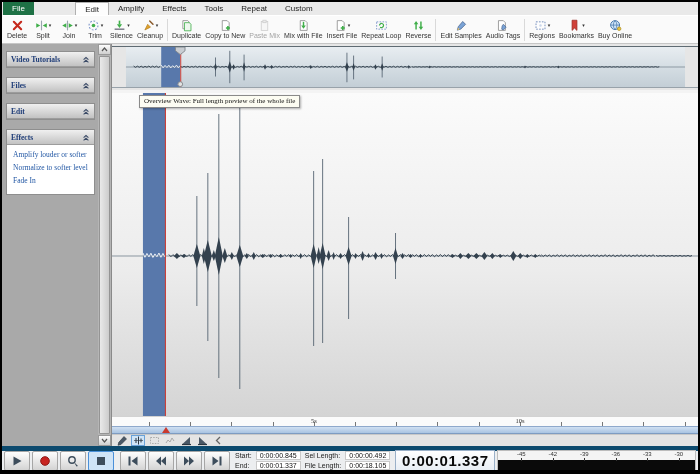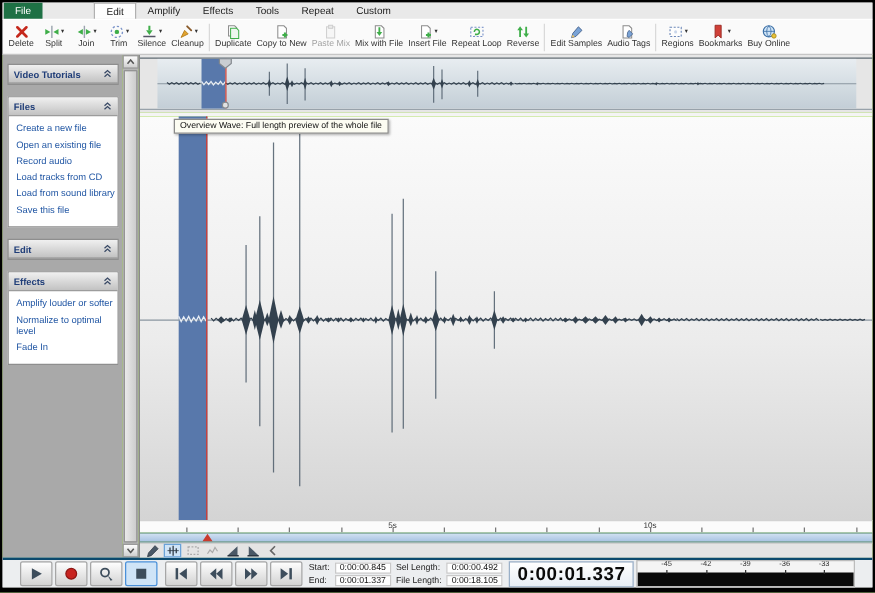--- a/index.html
+++ b/index.html
@@ -21,21 +21,21 @@
     padding:1px 1px 0 2px;flex:none;overflow:hidden;}
   .rgroup{display:flex;align-items:stretch;}
   .rsep{width:1px;background:#d9d9d9;margin:2px 2px;flex:none;}
   .rbtn{display:flex;flex-direction:column;align-items:center;padding:1px 2px 0;min-width:26px;}
   .rbtn .ic{height:14px;display:flex;align-items:center;gap:1px;}
   .rbtn .lbl{font-size:7px;color:#333;white-space:nowrap;line-height:8px;}
   .rbtn.disabled{opacity:.45;filter:grayscale(.8);}
   .caret{font-size:5px;color:#333;line-height:5px;}
 
   
-  .content{height:402px;display:flex;flex:none;background:#84cc16;}
+  .content{height:402px;display:flex;flex:none;background:#eab308;font-family:Liberation Serif, serif;}
   .sidebar{width:96px;background:#a9a9a9;padding:7px 3px 0 4px;overflow:hidden;flex:none;}
   .panel{background:#fff;border:1px solid #8e8e8e;margin-bottom:9px;}
   .phead{height:15px;background:linear-gradient(#f0f0f0,#c2c2c2);display:flex;align-items:center;
     justify-content:space-between;padding:0 4px;border-bottom:1px solid #9c9c9c;}
   .phead .t{font-size:7.5px;font-weight:bold;color:#1f3d78;white-space:nowrap;}
   .plinks{padding:5px 2px 5px 6px;}
   .plink{font-size:7.5px;color:#2257a4;line-height:9px;margin-bottom:4px;cursor:default;}
   .sscroll{width:13px;background:#b5b5b5;display:flex;flex-direction:column;align-items:center;flex:none;}
   .sbtn{width:13px;height:11px;background:linear-gradient(#fdfdfd,#cfcfcf);border:1px solid #9a9a9a;
     display:flex;align-items:center;justify-content:center;flex:none;}
@@ -57,22 +57,22 @@
     border-bottom:1px solid #7e9cc2;position:relative;flex:none;}
   .cursor-marker{position:absolute;top:0;width:0;height:0;border-left:4px solid transparent;
     border-right:4px solid transparent;border-bottom:6px solid #c93a2e;}
   .minibar{height:12px;background:#e4e4e4;border-top:1px solid #c8c8c8;display:flex;align-items:center;
     gap:2px;padding-left:3px;flex:none;}
   .mtool{width:14px;height:11px;display:flex;align-items:center;justify-content:center;border:1px solid transparent;}
   .mtool.active{background:#cfe4f7;border:1px solid #6aa2d8;}
   .mtool.disabled{opacity:.4;filter:grayscale(1);}
 
   
-  .bottombar{height:24px;background:#eceef0;border-top:2px solid #0c4a6e;display:flex;align-items:center;
-    padding:0 14px;flex:none;}
+  .bottombar{height:24px;background:#eceef0;border-top:5px solid #0c4a6e;display:flex;align-items:center;
+    padding:0 2px;flex:none;}
   .tbtn{width:26px;height:20px;background:linear-gradient(#fefefe,#d3d3d3);border:1px solid #a6a6a6;
     border-radius:2px;display:flex;align-items:center;justify-content:center;margin-right:2px;flex:none;}
   .tbtn.active{background:#cfe4f7;border:1px solid #4a90d9;}
   .tgap{width:4px;flex:none;}
   .statusbox{display:grid;grid-template-columns:auto auto auto auto;column-gap:4px;row-gap:1px;
     font-size:7px;align-items:center;margin:0 3px;flex:none;}
   .slabel{color:#222;white-space:nowrap;}
   .svalue{background:#fff;border:1px solid #c9c9c9;padding:0 3px;min-width:44px;text-align:right;
     white-space:nowrap;color:#111;}
   .timebox{width:100px;height:21px;background:linear-gradient(#ffffff,#e8eef5);border:1px solid #9ab0c8;
@@ -336,47 +336,39 @@
                 </svg></span>
             </div>
           </div>
           <div class="panel">
             <div class="phead">
               <span class="t">Files</span>
               <span><svg width="8" height="9" viewBox="0 0 10 10">
                   <path d="M2 5.2L5 2.5l3 2.7M2 8.7L5 6l3 2.7" fill="none" stroke="#3a4a66" stroke-width="1.3"></path>
                 </svg></span>
             </div>
-            <div class="plinks">
-              <div class="plink">Create a new file</div>
-              <div class="plink">Open an existing file</div>
-              <div class="plink">Record audio</div>
-              <div class="plink">Load tracks from CD</div>
-              <div class="plink">Load from sound library</div>
-              <div class="plink">Save this file</div>
-            </div>
           </div>
           <div class="panel">
             <div class="phead">
               <span class="t">Edit</span>
               <span><svg width="8" height="9" viewBox="0 0 10 10">
                   <path d="M2 5.2L5 2.5l3 2.7M2 8.7L5 6l3 2.7" fill="none" stroke="#3a4a66" stroke-width="1.3"></path>
                 </svg></span>
             </div>
           </div>
           <div class="panel">
             <div class="phead">
               <span class="t">Effects</span>
               <span><svg width="8" height="9" viewBox="0 0 10 10">
                   <path d="M2 5.2L5 2.5l3 2.7M2 8.7L5 6l3 2.7" fill="none" stroke="#3a4a66" stroke-width="1.3"></path>
                 </svg></span>
             </div>
             <div class="plinks">
               <div class="plink">Amplify louder or softer</div>
-              <div class="plink">Normalize to optimal level</div>
+              <div class="plink">Normalize to softer level</div>
               <div class="plink">Fade In</div>
             </div>
           </div>
         </div>
 
       <div class="sscroll">
         <div class="sbtn">
           <svg width="7" height="5" viewBox="0 0 7 5">
               <path d="M1 4L3.5 1L6 4" fill="none" stroke="#555" stroke-width="1.2"></path>
             </svg>

